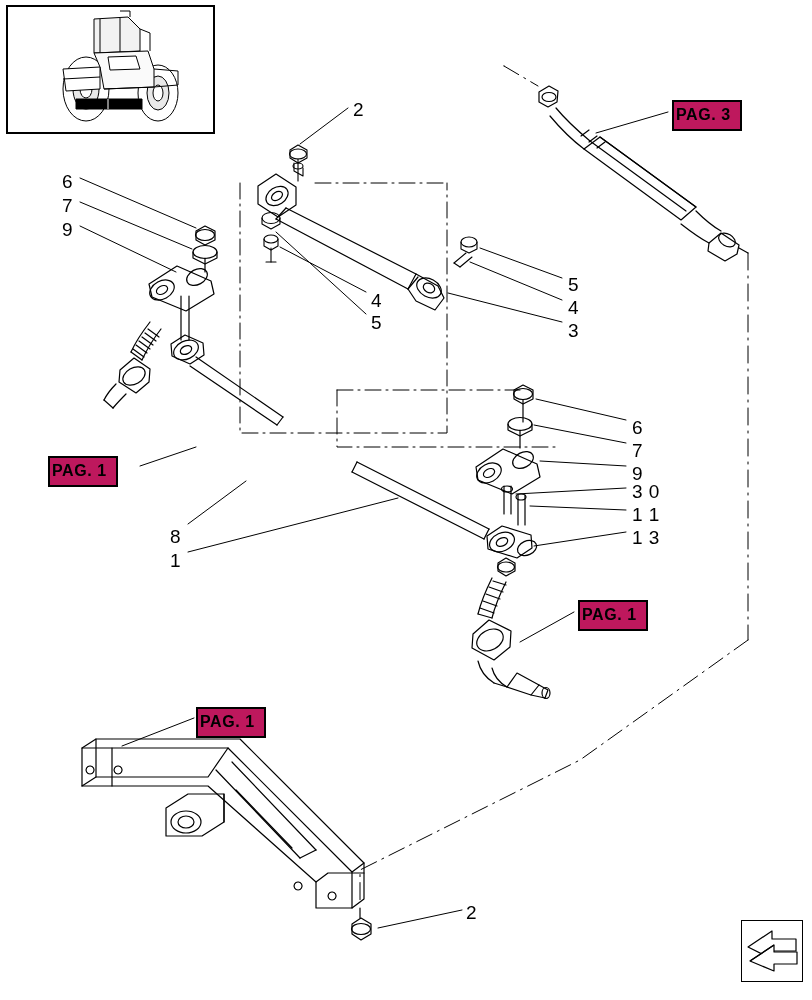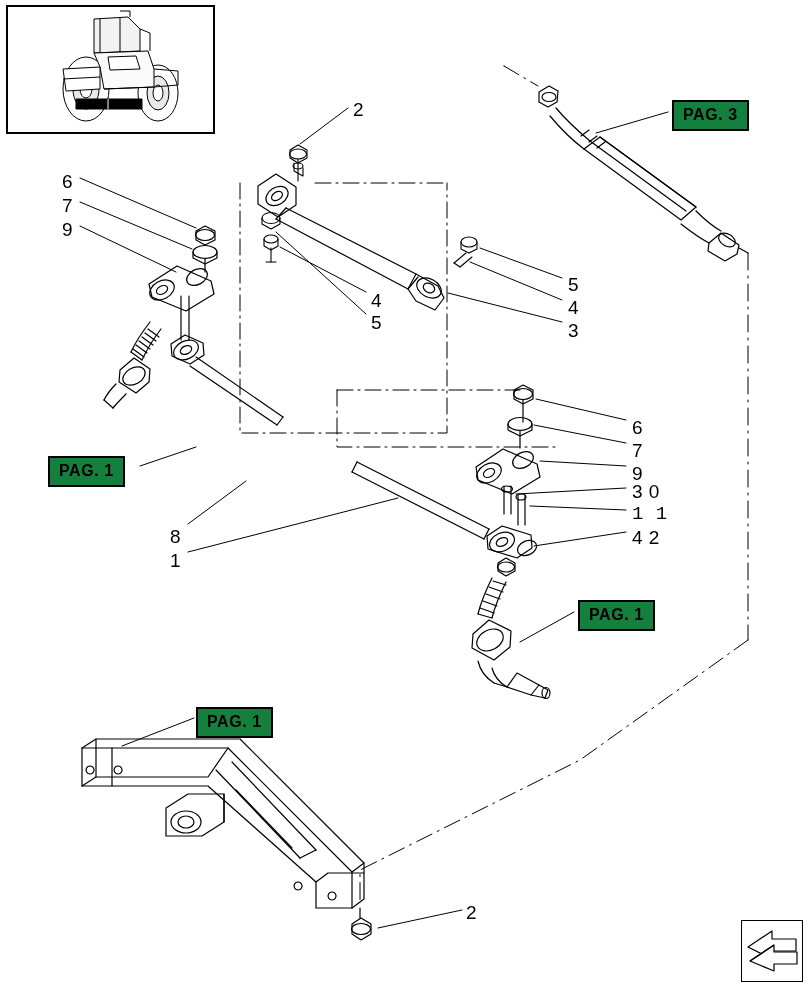--- a/index.html
+++ b/index.html
@@ -32,25 +32,25 @@
     position: absolute;
     font-size: 19px;
     line-height: 19px;
     letter-spacing: 0.5px;
     color: #000;
     white-space: pre;
   }
   .pagbox {
     position: absolute;
     border: 2px solid #000;
-    background: #15803d;
+    background: #be185d;
     font-size: 16px;
     font-weight: bold;
     letter-spacing: 0.6px;
-    padding: 4px 9px 5px 9px;
+    padding: 4px 9px 5px 2px;
     white-space: nowrap;
   }
   .thumbbox {
     position: absolute;
     left: 6px;
     top: 5px;
     width: 209px;
     height: 129px;
     border: 2px solid #000;
     background: #fff;
@@ -347,19 +347,19 @@
   <div class="callout" style="left:62px;  top:220px;">9</div>
   <div class="callout" style="left:371px; top:291px;">4</div>
   <div class="callout" style="left:371px; top:313px;">5</div>
   <div class="callout" style="left:568px; top:275px;">5</div>
   <div class="callout" style="left:568px; top:298px;">4</div>
   <div class="callout" style="left:568px; top:321px;">3</div>
   <div class="callout" style="left:632px; top:418px;">6</div>
   <div class="callout" style="left:632px; top:441px;">7</div>
   <div class="callout" style="left:632px; top:464px;">9</div>
   <div class="callout" style="left:632px; top:482px;">3 0</div>
-  <div class="callout" style="left:632px; top:505px;font-family:Liberation Mono, monospace;">1 1</div>
-  <div class="callout" style="left:632px; top:528px;">4 2</div>
+  <div class="callout" style="left:632px; top:505px;">1 1</div>
+  <div class="callout" style="left:632px; top:528px;">1 3</div>
   <div class="callout" style="left:170px; top:527px;">8</div>
   <div class="callout" style="left:170px; top:551px;">1</div>
   <div class="callout" style="left:466px; top:903px;">2</div>
 
 </div>
 
 </body></html>

